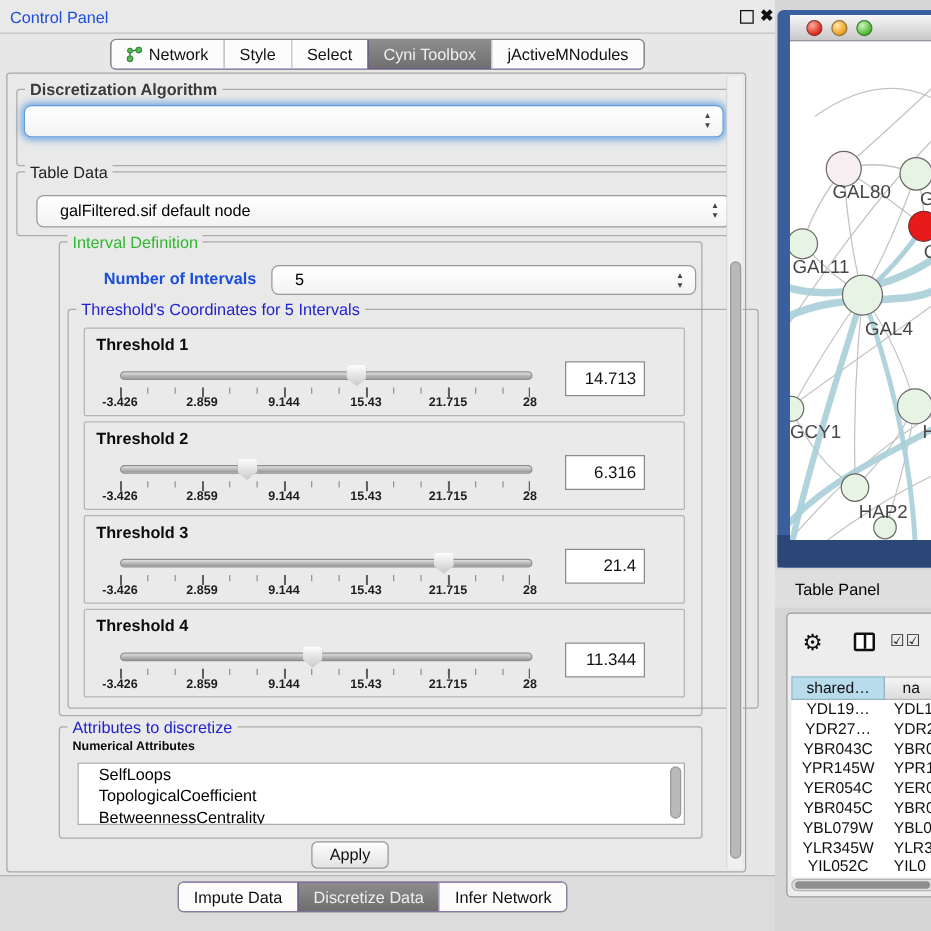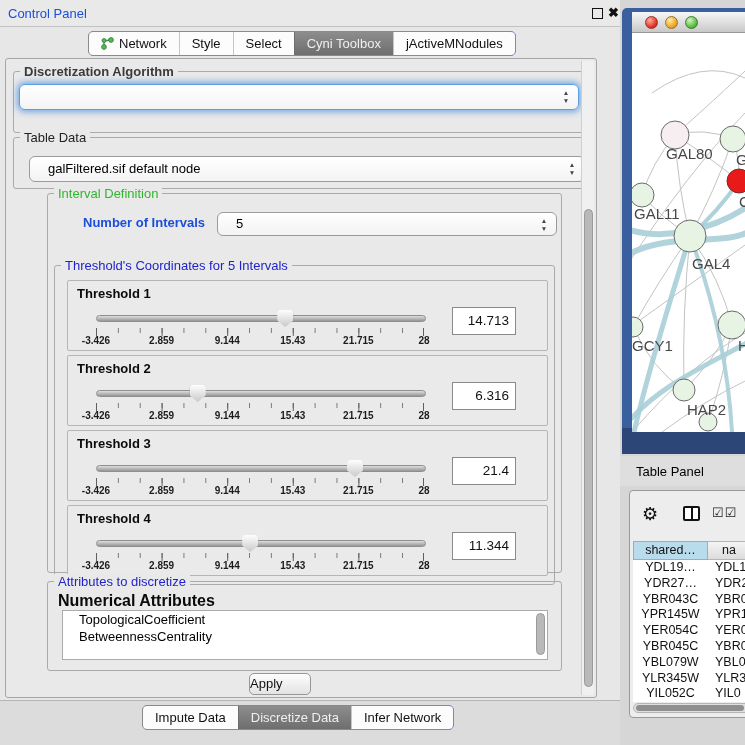--- a/index.html
+++ b/index.html
@@ -28,21 +28,21 @@
   fieldset.grp { position:absolute; border:1px solid #aaa; border-radius:3px; }
   .grp-legend { position:absolute; top:-8px; left:6px; background:#e9e9e9; padding:0 4px; font-size:13px; }
   .legend-dark { color:#3a3a3a; font-weight:bold; }
   .legend-plain { color:#222; }
   .legend-green { color:#2eb82e; }
   .legend-blue { color:#2222cc; }
 
   .grp-algo  { left:7px;  top:12px;  width:578px; height:62px; }
   .grp-table { left:7px;  top:78px;  width:578px; height:52px; }
   .grp-interval { left:41px; top:134px; width:515px; height:380px; }
-  .grp-thresholds { left:48px; top:188px; width:501px; height:320px;margin-top:18px; }
+  .grp-thresholds { left:48px; top:188px; width:553px; height:320px; }
   .grp-attrs { left:41px; top:522px; width:515px; height:90px; }
 
   .combo { position:absolute; height:26px; background:linear-gradient(#ffffff,#f3f3f3); border:1px solid #9b9b9b; border-radius:6px; font-size:13px; line-height:24px; padding-left:18px; color:#000; }
   .combo .arrows { position:absolute; right:7px; top:4px; width:10px; text-align:center; color:#444; }
   .combo .arrows span { display:block; font-size:6.5px; line-height:8px; }
   .combo-focused { border-color:#5d9ede; box-shadow:0 0 6px 2px rgba(95,155,225,.85); }
   .combo-algo   { left:13px; top:25px; width:560px; }
   .combo-source { left:15px; top:18px; width:556px; }
   .combo-nint   { left:169px; top:18px; width:340px; height:24px; line-height:22px; }
 
@@ -62,26 +62,26 @@
              clip-path:polygon(50% 100%, 0 62%, 0 14%, 14% 0, 86% 0, 100% 14%, 100% 62%); }
   .t-ticks { position:absolute; left:28px; top:47px; width:328px; height:8px;
              background-image:linear-gradient(to right,#5f5f5f 1.4px,transparent 1.4px),
                               linear-gradient(to right,#7a7a7a 1px,transparent 1px);
              background-size:20% 8px, 6.6667% 5px; background-repeat:repeat-x; }
   .t-ticks::after { content:''; position:absolute; right:0; top:0; width:1.4px; height:8px; background:#5f5f5f; }
   .t-labels { position:absolute; left:28px; top:54px; width:328px; height:12px; }
   .t-labels span { position:absolute; transform:translateX(-50%); font-size:10px; font-weight:bold; color:#1c1c1c; white-space:nowrap; }
   .t-value { position:absolute; left:384px; top:26px; width:64px; height:28px; background:#fff; border:1px solid #8a8a8a; font-size:13.5px; line-height:26px; text-align:right; padding-right:6px; }
 
-  .attrs-title { position:absolute; left:10px; top:10px; font-size:16px; font-weight:bold; color:#0a0a0a; }
+  .attrs-title { position:absolute; left:10px; top:10px; font-size:10px; font-weight:bold; color:#0a0a0a; }
   .attr-list { position:absolute; left:14px; top:28px; width:486px; height:50px; background:#fff; border:1px solid #ababab; overflow:hidden; }
   .attr-item { font-size:13px; line-height:17px; padding-left:16px; color:#000; }
   .attr-sb { position:absolute; right:2px; top:2px; width:9px; height:42px; background:#b9b9b9; border:1px solid #9a9a9a; border-radius:5px; }
 
-  .apply-btn { position:absolute; left:243px; top:614px; width:62px; height:22px; background:linear-gradient(#fdfdfd,#e3e3e3); border:1px solid #979797; border-radius:5px; font-size:13px; text-align:left; line-height:20px; }
+  .apply-btn { position:absolute; left:243px; top:614px; width:62px; height:22px; background:linear-gradient(#fdfdfd,#e3e3e3); border:1px solid #979797; border-radius:5px; font-size:13px; text-align:center; line-height:20px; }
 
   .v-scroll { position:absolute; right:2px; top:2px; width:13px; height:634px; background:#f0f0f0; border-left:1px solid #cfcfcf; border-radius:0 2px 2px 0; }
   .v-scroll .thumb { position:absolute; left:1.5px; top:148px; width:9px; height:478px; background:#b9b9b9; border:1px solid #999; border-radius:5px; }
 
   
   .right-panel { position:absolute; left:620px; top:4px; width:125px; height:745px; background:#d6d6d6; overflow:hidden; }
 
   .net-window { position:absolute; left:2px; top:4px; width:123px; height:446px; background:#3a5f9e; border-radius:5px 0 0 5px; }
   .net-frame-bottom { position:absolute; left:2px; top:424px; width:123px; height:26px; background:#2b4677; }
   .net-titlebar { position:absolute; left:10px; top:4px; width:113px; height:21px; background:linear-gradient(#f7f7f7,#c8c8c8); border-bottom:1px solid #979797; }
@@ -255,20 +255,21 @@
           <span style="left:100%">28</span>
         </div>
         <div class="t-value">11.344</div>
       </div>
     </fieldset>
 
     <fieldset class="grp grp-attrs">
       <span class="grp-legend legend-blue">Attributes to discretize</span>
       <span class="attrs-title">Numerical Attributes</span>
       <div class="attr-list">
+        <div class="attr-item">SelfLoops</div>
         <div class="attr-item">TopologicalCoefficient</div>
         <div class="attr-item">BetweennessCentrality</div>
         <div class="attr-sb"></div>
       </div>
     </fieldset>
 
     <div class="apply-btn">Apply</div>
 
     <div class="v-scroll">
       <div class="thumb"></div>

